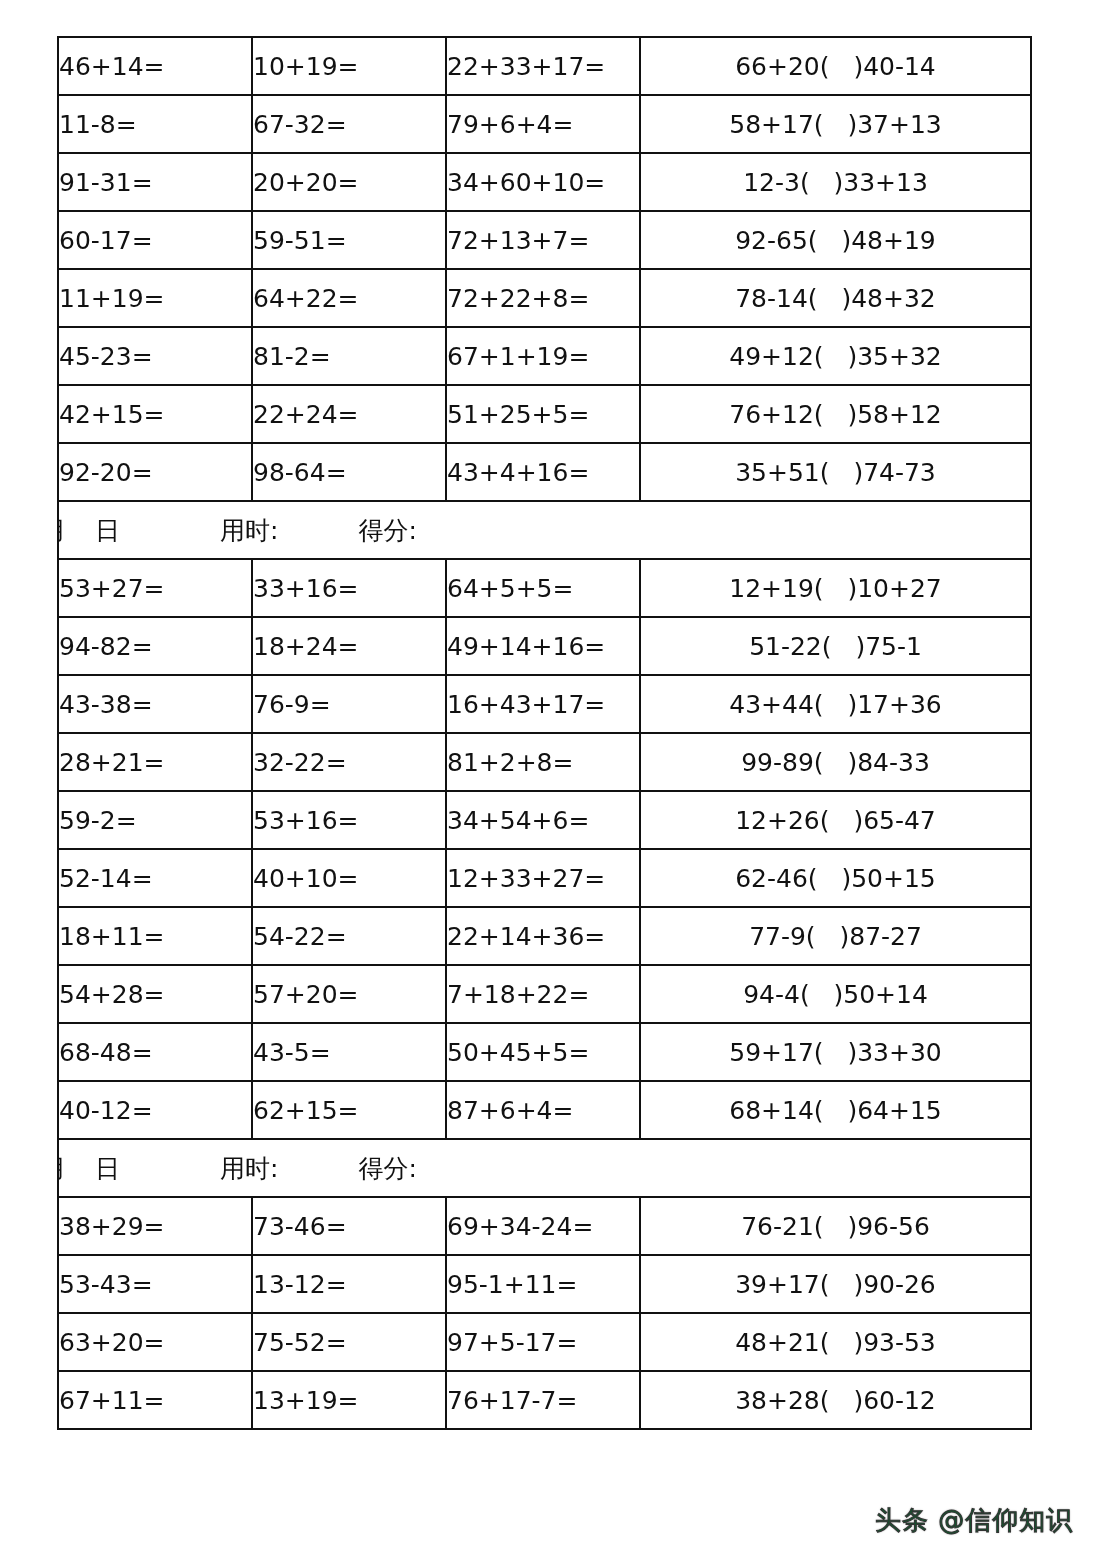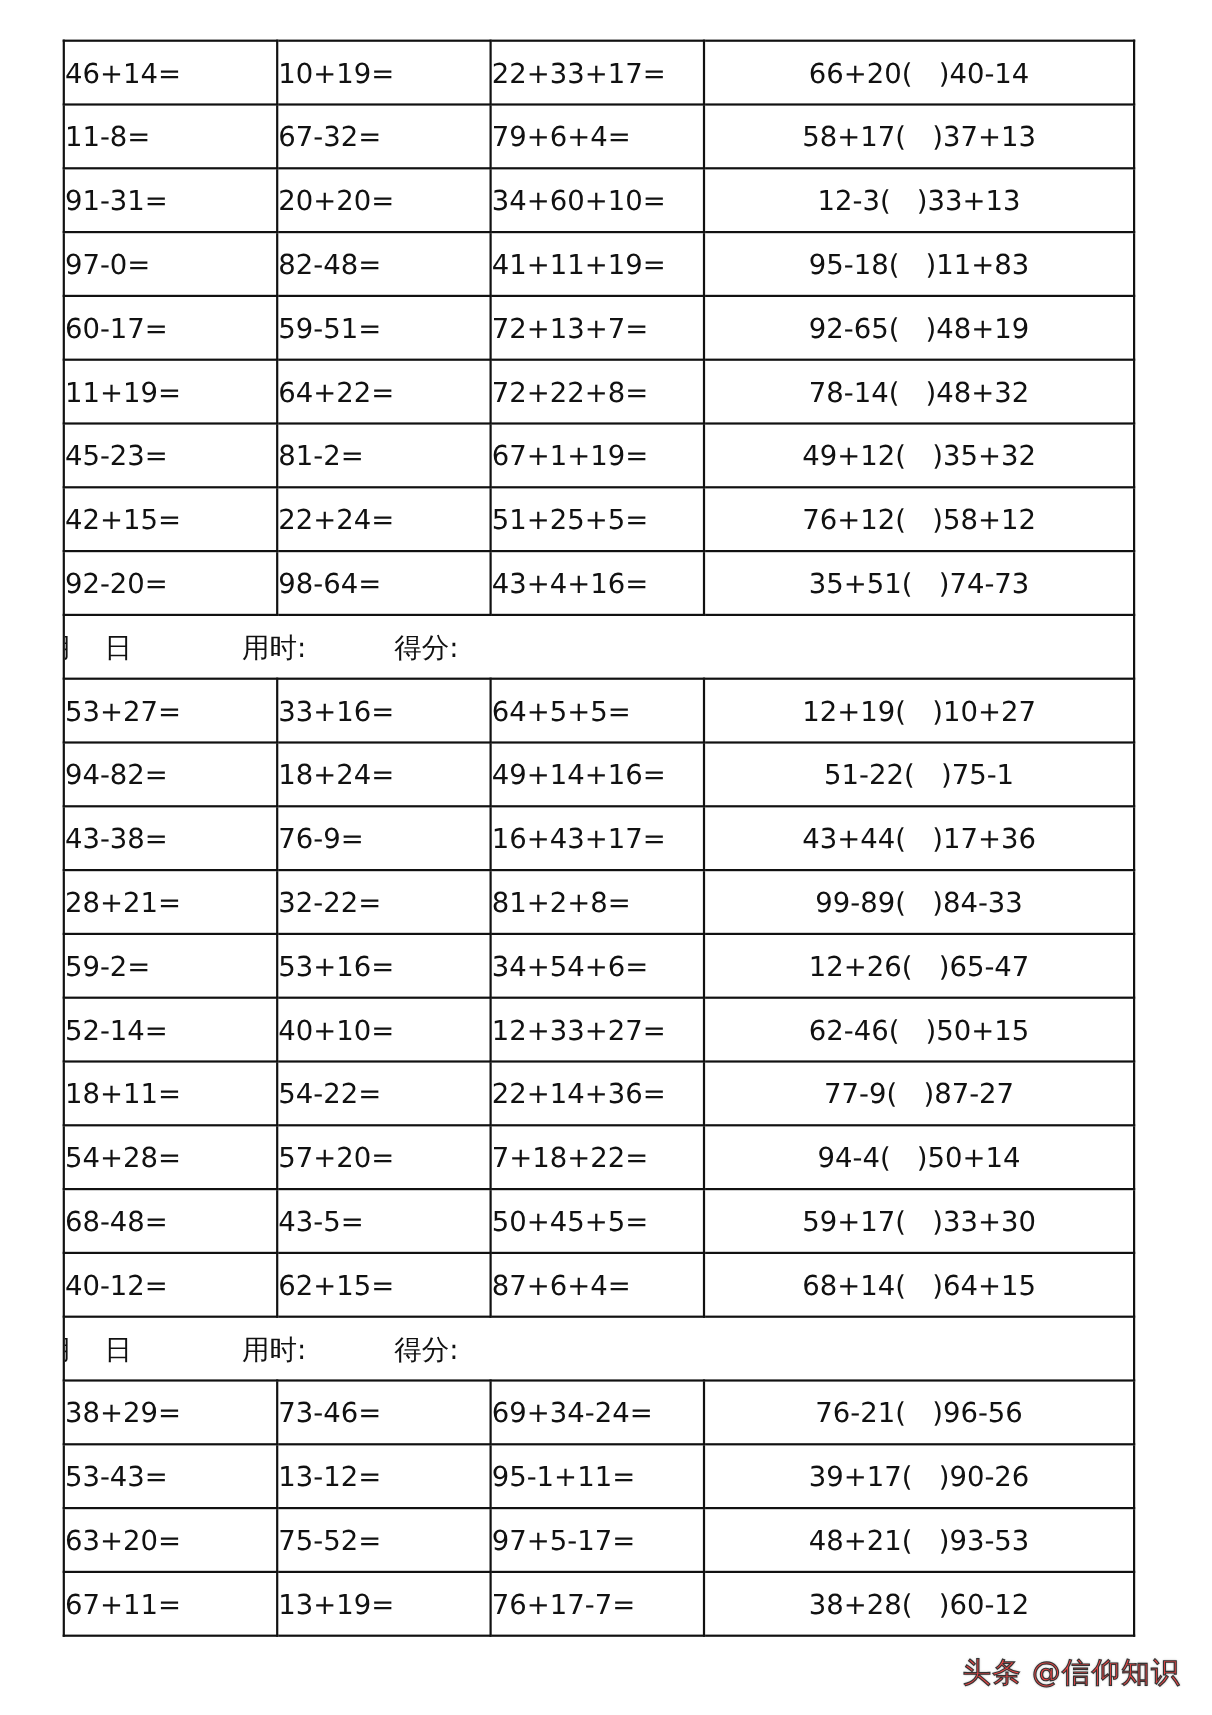--- a/index.html
+++ b/index.html
@@ -11,21 +11,21 @@
                 white-space: nowrap; overflow: hidden; }
   td.c1, td.c2, td.c3 { text-align: left; padding-left: 5px; }
   td.c4 { text-align: center; margin-top: 20px; }
   td.hdr { text-align: left; font-size: 24px; }
   .hdr span { display: inline-block; }
   .gap-s { width: 28px; display: inline-block; }
   .gap-l { width: 100px; display: inline-block; }
   .gap-m { width: 80px; display: inline-block; }
   .cmp .paren { white-space: pre; }
   #watermark { position: absolute; left: 875px; top: 1503px; font-size: 26px;
-               color: #ef4444; -webkit-text-stroke: 1px #333; text-shadow: 0 0 2px rgba(0,0,0,0.6);
+               color: #14532d; -webkit-text-stroke: 1px #333; text-shadow: 0 0 2px rgba(0,0,0,0.6);
                letter-spacing: 1px; }
 </style>
 </head>
 <body>
 
 <div id="sheet">
   <table class="ws">
     <colgroup>
       <col style="width:194px">
         <col style="width:194px">
@@ -43,26 +43,20 @@
           <td class="c1">11-8=</td>
           <td class="c2">67-32=</td>
           <td class="c3">79+6+4=</td>
           <td class="c4 cmp"><span>58+17(</span><span class="paren">   </span><span>)37+13</span></td>
         </tr>
         <tr>
           <td class="c1">91-31=</td>
           <td class="c2">20+20=</td>
           <td class="c3">34+60+10=</td>
           <td class="c4 cmp"><span>12-3(</span><span class="paren">   </span><span>)33+13</span></td>
-        </tr>
-        <tr>
-          <td class="c1">97-0=</td>
-          <td class="c2">82-48=</td>
-          <td class="c3">41+11+19=</td>
-          <td class="c4 cmp"><span>95-18(</span><span class="paren">   </span><span>)11+83</span></td>
         </tr>
         <tr>
           <td class="c1">60-17=</td>
           <td class="c2">59-51=</td>
           <td class="c3">72+13+7=</td>
           <td class="c4 cmp"><span>92-65(</span><span class="paren">   </span><span>)48+19</span></td>
         </tr>
         <tr>
           <td class="c1">11+19=</td>
           <td class="c2">64+22=</td>

